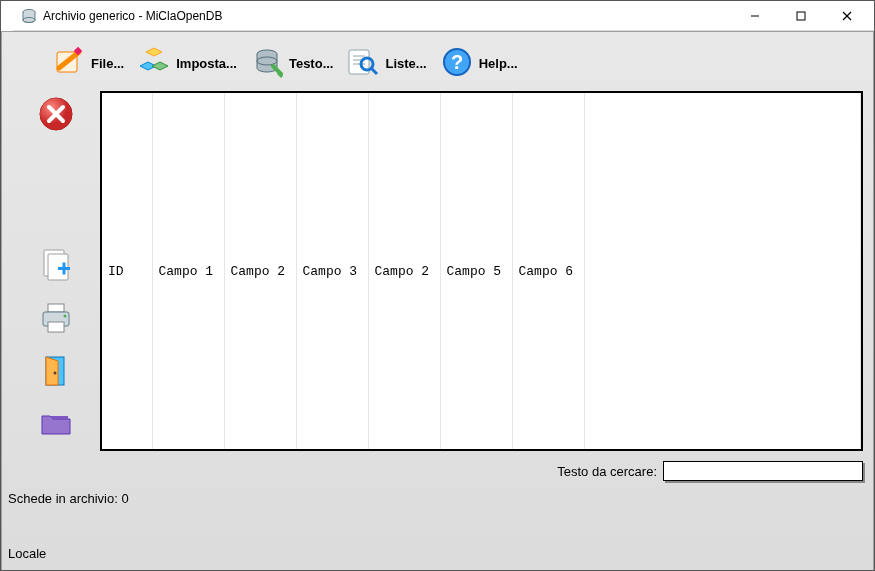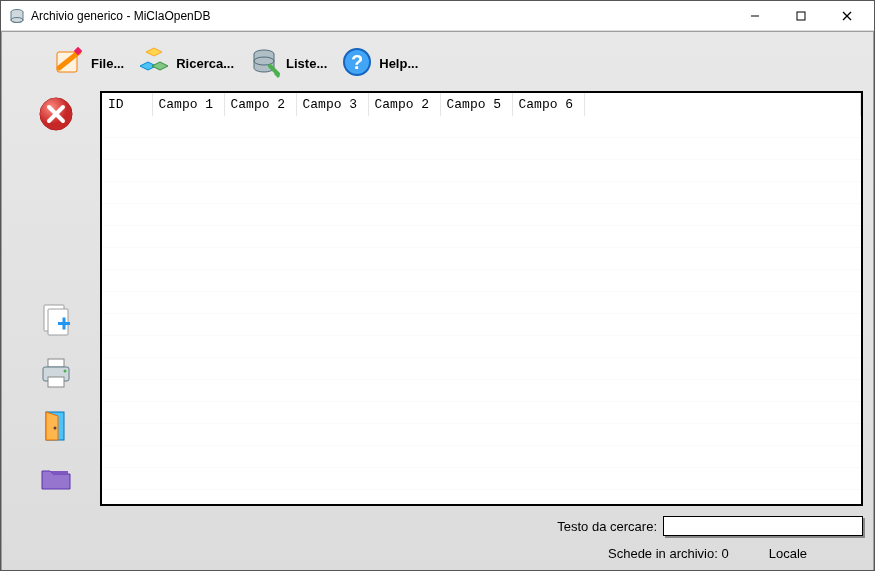--- a/index.html
+++ b/index.html
@@ -12,20 +12,21 @@
   overflow: hidden;
   border: 1px solid #555;
 }
 .titlebar {
   height: 30px;
   background: #fff;
   display: flex;
   align-items: center;
   padding: 0 4px 0 8px;
   border-bottom: 1px solid #ddd;
+  margin-left: 12px;
 }
 .titlebar .app-icon { width: 16px; height: 16px; margin-right: 6px; }
 .titlebar .title { flex: 1; font-size: 12px; color: #000; }
 .titlebar .win-controls { display: flex; gap: 0; }
 .titlebar .win-btn {
   width: 46px; height: 30px;
   display: flex; align-items: center; justify-content: center;
   background: transparent;
 }
 
@@ -79,21 +80,21 @@
 .radio-row input { width: 13px; height: 13px; }
 .spacer { flex: 1; }
 .side-btns { display: flex; flex-direction: column; gap: 14px; margin-bottom: 6px; align-items: center; }
 
 .grid-wrap {
   flex: 1;
   background: #fff;
   border: 2px solid #000;
   margin-left: 0;
   display: flex;
-  flex-direction: column;
+  flex-direction: row;
 }
 .grid-table {
   border-collapse: collapse;
   width: 100%;
   font-family: "Courier New", monospace;
   font-size: 13px;
 }
 .grid-table th {
   text-align: left;
   font-weight: normal;
@@ -118,20 +119,21 @@
   box-shadow: 2px 2px 0 #888;
   padding: 0 4px;
 }
 
 .statusbar {
   display: flex;
   justify-content: flex-end;
   gap: 40px;
   padding: 6px 60px 4px 0;
   font-size: 13px;
+  flex-direction: column;
 }
 </style>
 </head>
 <body>
 
 <div class="titlebar">
   <span class="app-icon">
     <svg width="16" height="16" viewBox="0 0 16 16">
         <ellipse cx="8" cy="4" rx="6" ry="2.5" fill="#cfd8dc" stroke="#607d8b"></ellipse>
         <path d="M2 4v8c0 1.4 2.7 2.5 6 2.5s6-1.1 6-2.5V4" fill="#cfd8dc" stroke="#607d8b"></path>
@@ -173,30 +175,43 @@
       <span class="lbl">File...</span>
     </div>
     <div class="tool-item">
       <span>
         <svg width="32" height="32" viewBox="0 0 32 32">
             <path d="M16 2 L24 6 L16 10 L8 6 Z" fill="#ffd54f" stroke="#f9a825"></path>
             <path d="M8 16 L16 20 L8 24 L0 20 Z" transform="translate(2,0)" fill="#4fc3f7" stroke="#0288d1"></path>
             <path d="M16 16 L24 20 L16 24 L8 20 Z" transform="translate(6,0)" fill="#81c784" stroke="#388e3c"></path>
           </svg>
       </span>
-      <span class="lbl">Ricerca...</span>
+      <span class="lbl">Imposta...</span>
     </div>
     <div class="tool-item">
       <span>
         <svg width="32" height="32" viewBox="0 0 32 32">
             <ellipse cx="16" cy="8" rx="10" ry="4" fill="#b0bec5" stroke="#546e7a"></ellipse>
             <path d="M6 8v14c0 2.2 4.5 4 10 4s10-1.8 10-4V8" fill="#b0bec5" stroke="#546e7a"></path>
             <ellipse cx="16" cy="15" rx="10" ry="4" fill="none" stroke="#546e7a"></ellipse>
             <path d="M22 20 L30 28" stroke="#4caf50" stroke-width="4" stroke-linecap="round"></path>
             <polygon points="28,26 32,30 30,32 26,28" fill="#4caf50"></polygon>
+          </svg>
+      </span>
+      <span class="lbl">Testo...</span>
+    </div>
+    <div class="tool-item">
+      <span>
+        <svg width="32" height="32" viewBox="0 0 32 32">
+            <rect x="2" y="4" width="20" height="24" rx="2" fill="#fff" stroke="#90a4ae"></rect>
+            <line x1="6" y1="10" x2="18" y2="10" stroke="#90a4ae"></line>
+            <line x1="6" y1="14" x2="18" y2="14" stroke="#90a4ae"></line>
+            <line x1="6" y1="18" x2="18" y2="18" stroke="#90a4ae"></line>
+            <circle cx="20" cy="18" r="6" fill="none" stroke="#1976d2" stroke-width="3"></circle>
+            <line x1="24" y1="22" x2="30" y2="28" stroke="#1976d2" stroke-width="3"></line>
           </svg>
       </span>
       <span class="lbl">Liste...</span>
     </div>
     <div class="tool-item">
       <span>
         <svg width="32" height="32" viewBox="0 0 32 32">
             <circle cx="16" cy="16" r="13" fill="#42a5f5" stroke="#1565c0" stroke-width="2"></circle>
             <text x="16" y="23" font-size="20" font-weight="bold" text-anchor="middle" fill="#fff">?</text>
           </svg>

